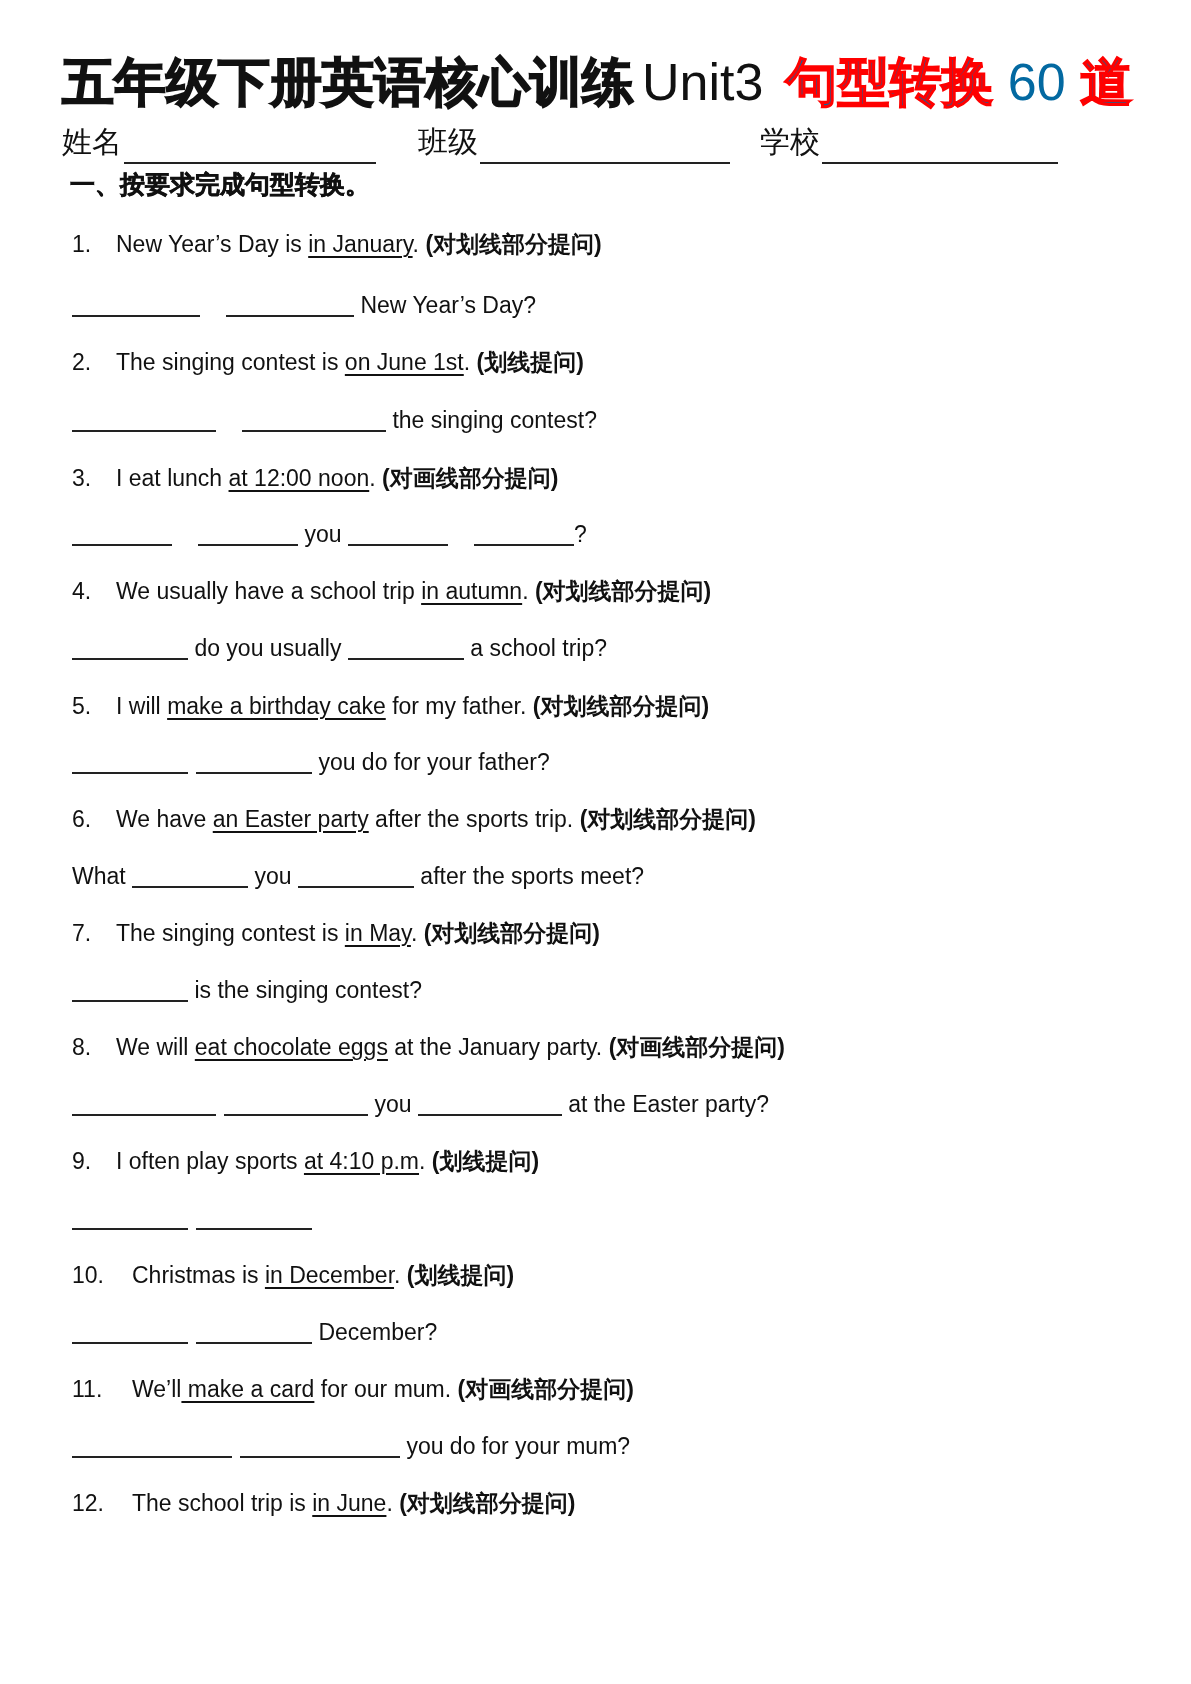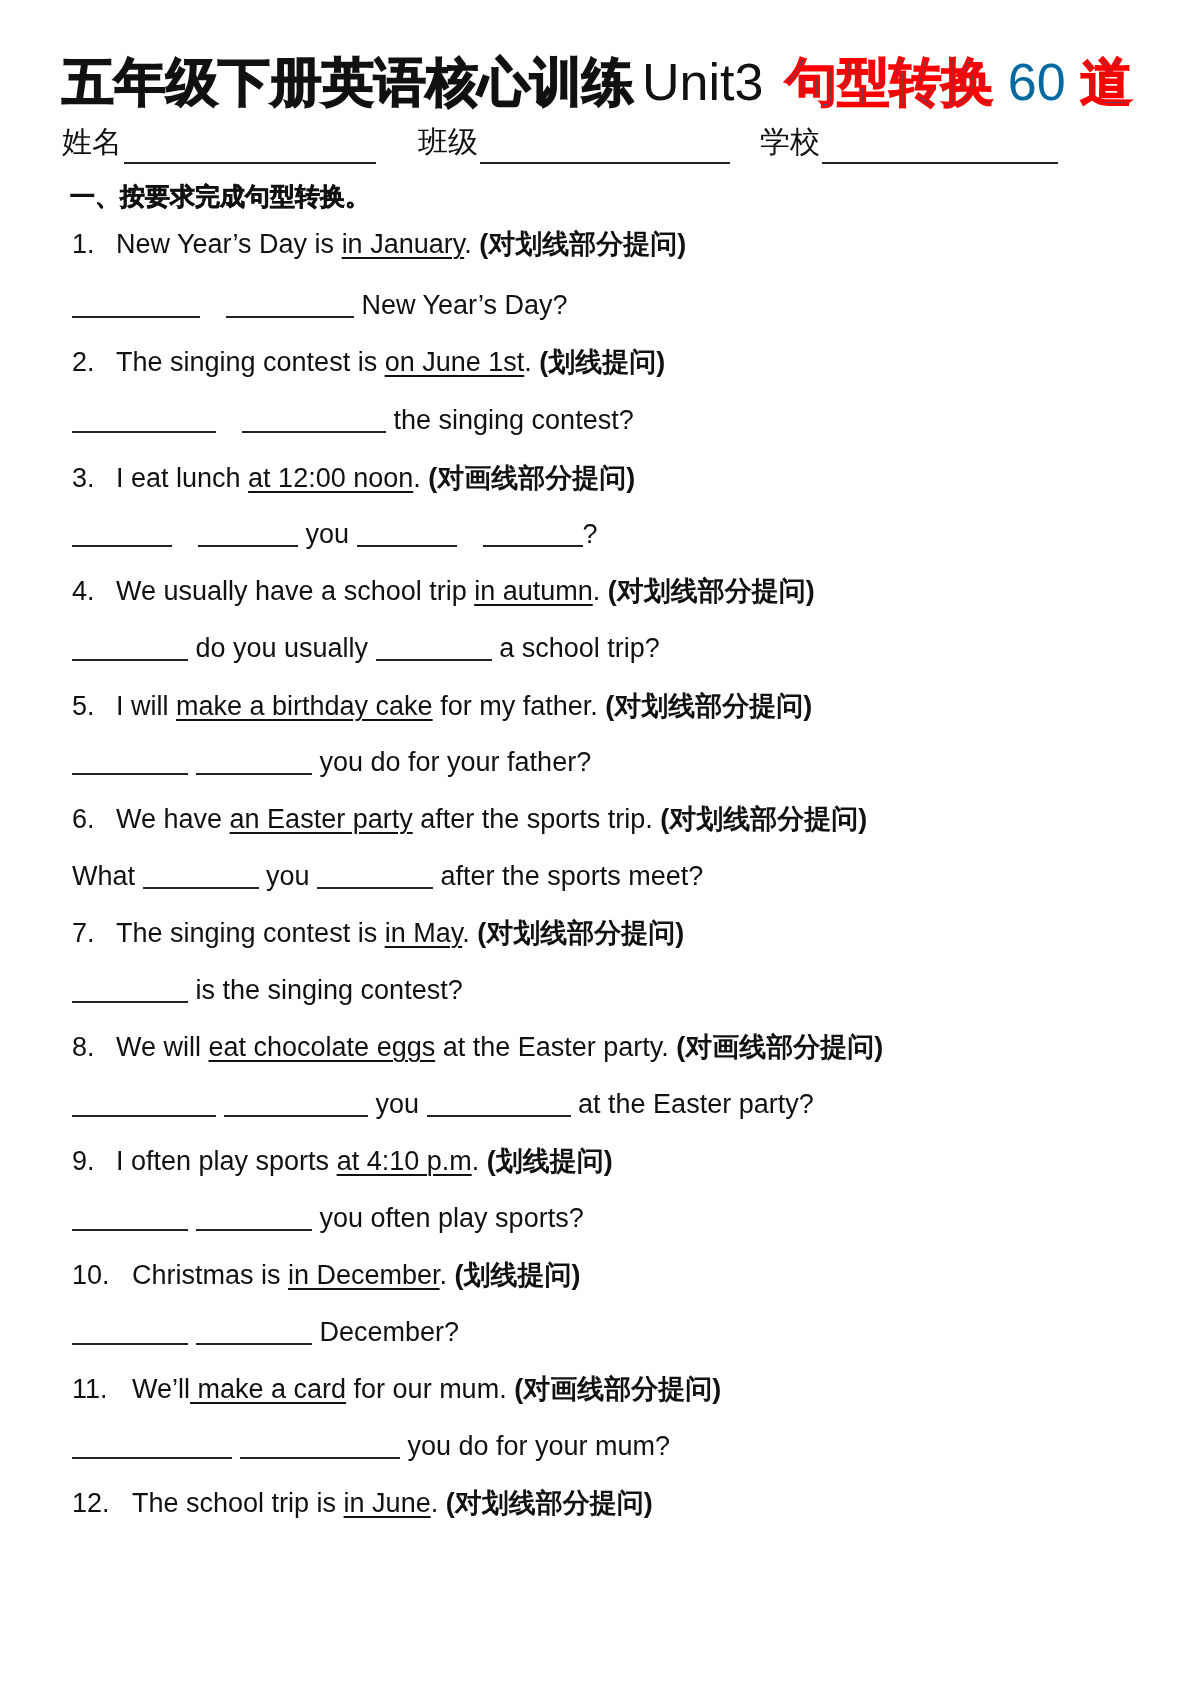--- a/index.html
+++ b/index.html
@@ -8,23 +8,23 @@
   .title { position:absolute; left:62px; top:50px; font-size:52px; font-weight:900;
            white-space:nowrap; letter-spacing:0px; line-height:64px; }
   .title .cn-black { font-weight:900; color:#111; -webkit-text-stroke:1.5px #111; }
   .title .unit { font-weight:400; color:#111; margin-left:8px; }
   .title .red { color:#0369a1; font-weight:900; -webkit-text-stroke:1.5px #ff0000; margin-left:22px; }
   .title .num { font-weight:400; -webkit-text-stroke:0; }
   .info-row { position:absolute; top:120px; left:62px; width:1080px; height:44px;
               font-size:30px; line-height:44px; }
   .info-field { position:absolute; top:0; white-space:nowrap; }
   .info-field .line { display:inline-block; border-bottom:2px solid #222; height:34px; vertical-align:bottom; margin-left:2px; }
-  .section { position:absolute; left:70px; top:178px; font-size:25px; font-weight:900;
+  .section { position:absolute; left:70px; top:166px; font-size:25px; font-weight:900;
              -webkit-text-stroke:0.6px #111; line-height:36px; }
-  .line-item { position:absolute; left:72px; font-size:27px; line-height:36px; white-space:nowrap; }
+  .line-item { position:absolute; left:72px; font-size:23px; line-height:36px; white-space:nowrap; }
   .num-label { display:inline-block; width:44px; }
   .num-label.wide { width:60px; }
   .ul { text-decoration:underline; text-underline-offset:4px; text-decoration-thickness:1.5px; }
   .hint { font-weight:bold; }
   .blank { display:inline-block; border-bottom:2px solid #222; height:28px; vertical-align:baseline; margin-bottom:-4px; }
   .gap { display:inline-block; width:26px; }
   .sp { display:inline-block; width:8px; }
 </style>
 </head>
 <body>
@@ -90,31 +90,31 @@
 </div>
 
 <div class="line-item" style="top:915px;">
   <span class="num-label">7.</span><span>The singing contest is </span><span class="ul">in May</span><span>. </span><span class="hint">(对划线部分提问)</span>
 </div>
 <div class="line-item" style="top:972px;">
   <span class="blank" style="width:116px;"></span><span> is the singing contest?</span>
 </div>
 
 <div class="line-item" style="top:1029px;">
-  <span class="num-label">8.</span><span>We will </span><span class="ul">eat chocolate eggs</span><span> at the Easter party. </span><span class="hint">(对画线部分提问)</span>
+  <span class="num-label">8.</span><span>We will </span><span class="ul">eat chocolate eggs</span><span> at the January party. </span><span class="hint">(对画线部分提问)</span>
 </div>
 <div class="line-item" style="top:1086px;">
   <span class="blank" style="width:144px;"></span><span class="sp"></span><span class="blank" style="width:144px;"></span><span> you </span><span class="blank" style="width:144px;"></span><span> at the Easter party?</span>
 </div>
 
 <div class="line-item" style="top:1143px;">
   <span class="num-label">9.</span><span>I often play sports </span><span class="ul">at 4:10 p.m</span><span>. </span><span class="hint">(划线提问)</span>
 </div>
 <div class="line-item" style="top:1200px;">
-  <span class="blank" style="width:116px;"></span><span class="sp"></span><span class="blank" style="width:116px;"></span><span> you often play sports?</span>
+  <span class="blank" style="width:116px;"></span><span class="sp"></span><span class="blank" style="width:116px;"></span>
 </div>
 
 <div class="line-item" style="top:1257px;">
   <span class="num-label wide">10.</span><span>Christmas is </span><span class="ul">in December</span><span>. </span><span class="hint">(划线提问)</span>
 </div>
 <div class="line-item" style="top:1314px;">
   <span class="blank" style="width:116px;"></span><span class="sp"></span><span class="blank" style="width:116px;"></span><span> December?</span>
 </div>
 
 <div class="line-item" style="top:1371px;">

